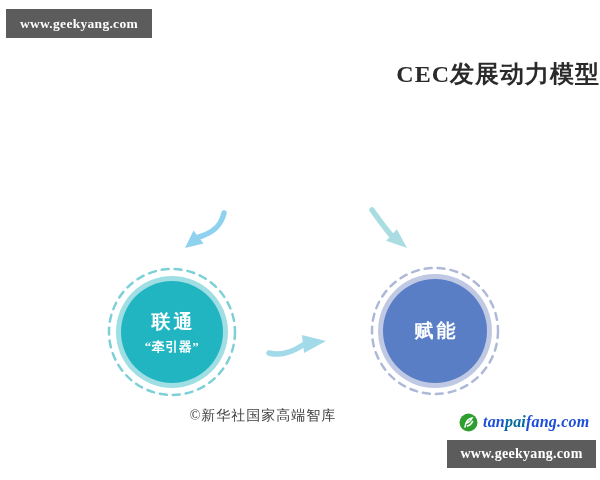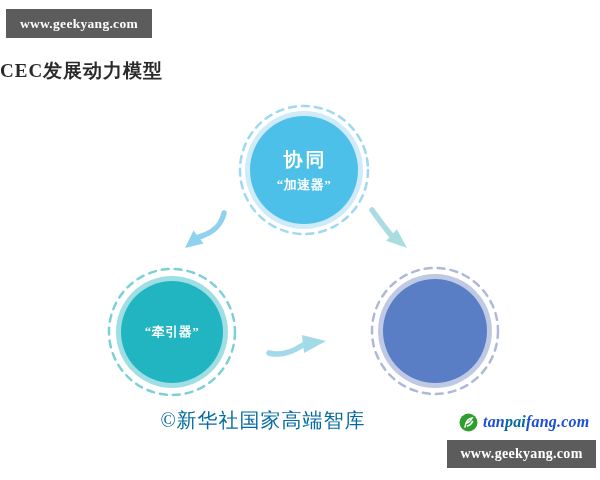--- a/index.html
+++ b/index.html
@@ -10,22 +10,22 @@
   
   .wm-box{
     position:absolute;background:#5C5C5C;color:#fff;
     display:flex;align-items:center;justify-content:center;
     font-size:13.5px;font-weight:600;letter-spacing:.3px;
   }
   #wm-top{left:6px;top:9px;width:146px;height:29px;}
   #wm-bottom{left:447px;top:440px;width:149px;height:28px;font-size:14px;}
   
   .title{
-    position:absolute;left:0;top:58px;width:600px;text-align:left;
-    font-size:19px;font-weight:800;color:#2A2A2A;letter-spacing:1px;
+    position:absolute;left:0;top:58px;width:600px;text-align:right;
+    font-size:24px;font-weight:800;color:#2A2A2A;letter-spacing:1px;
   }
   
   .node{position:absolute;}
   .node svg{position:absolute;left:0;top:0;}
   .node-text{
     position:absolute;inset:0;display:flex;flex-direction:column;
     align-items:center;justify-content:center;gap:3px;color:#fff;text-align:center;
   }
   .node-line1{font-size:19px;font-weight:700;letter-spacing:3px;text-indent:3px;}
   .node-line2{font-size:13px;font-weight:700;letter-spacing:.5px;white-space:nowrap;}
@@ -33,21 +33,21 @@
   #node-left{left:107px;top:267px;width:130px;height:130px;}
   #node-right{left:370px;top:266px;width:130px;height:130px;}
   
   .arrow{position:absolute;}
   #arrow-left{left:180px;top:206px;}
   #arrow-right{left:362px;top:204px;}
   #arrow-mid{left:262px;top:318px;}
   
   .copyright{
     position:absolute;left:0;top:407px;width:526px;text-align:center;
-    font-size:20px;color:#0369a1;letter-spacing:1px;
+    font-size:14px;color:#404040;letter-spacing:1px;
   }
   
   .logo{
     position:absolute;left:459px;top:410px;height:24px;
     display:flex;align-items:center;gap:5px;
   }
   .logo-text{font-size:16px;font-weight:800;font-style:italic;letter-spacing:.2px;white-space:nowrap;}
   .logo-green{color:#1d4ed8;}
   .logo-blue{color:#0369a1;}
 </style>
@@ -55,56 +55,44 @@
 <body>
 
 <div id="stage">
 
   <div id="wm-top" class="wm-box">
     <span>www.geekyang.com</span>
   </div>
 
   <div class="title">CEC发展动力模型</div>
 
-  <div id="node-top" class="node">
-    <svg width="132" height="132" viewBox="0 0 132 132">
-      <circle cx="66" cy="66" r="64" fill="none" stroke-width="2.5" stroke-dasharray="7 6" stroke-linecap="round" stroke="#9ED8F1"></circle>
-      <circle cx="66" cy="66" r="59" fill="#CFEBF9"></circle>
-      <circle cx="66" cy="66" r="54" fill="#4DC0E9"></circle>
-    </svg>
-    <div class="node-text">
-      <div class="node-line1">协同</div>
-      <svg width="16" height="8" viewBox="0 0 16 8">
-        <polyline points="1,1 8,7 15,1" fill="none" stroke="#ffffff" stroke-width="2.2" stroke-linecap="round" stroke-linejoin="round"></polyline>
-      </svg>
-      <div class="node-line2">“加速器”</div>
-    </div>
-  </div>
 
   <div id="node-left" class="node">
     <svg width="130" height="130" viewBox="0 0 130 130">
       <circle cx="65" cy="65" r="63" fill="none" stroke-width="2.5" stroke-dasharray="7 6" stroke-linecap="round" stroke="#7ED0D7"></circle>
       <circle cx="65" cy="65" r="56" fill="#9FDEE3"></circle>
       <circle cx="65" cy="65" r="51" fill="#21B5C2"></circle>
     </svg>
     <div class="node-text">
+      <div class="node-line1">联通</div>
       <svg width="16" height="8" viewBox="0 0 16 8">
         <polyline points="1,1 8,7 15,1" fill="none" stroke="#ffffff" stroke-width="2.2" stroke-linecap="round" stroke-linejoin="round"></polyline>
       </svg>
       <div class="node-line2">“牵引器”</div>
     </div>
   </div>
 
   <div id="node-right" class="node">
     <svg width="130" height="130" viewBox="0 0 130 130">
       <circle cx="65" cy="65" r="63" fill="none" stroke-width="2.5" stroke-dasharray="7 6" stroke-linecap="round" stroke="#AEB9D8"></circle>
       <circle cx="65" cy="65" r="57" fill="#BFC9E3"></circle>
       <circle cx="65" cy="65" r="52" fill="#5A7EC6"></circle>
     </svg>
     <div class="node-text">
+      <div class="node-line1">赋能</div>
       <svg width="16" height="8" viewBox="0 0 16 8">
         <polyline points="1,1 8,7 15,1" fill="none" stroke="#ffffff" stroke-width="2.2" stroke-linecap="round" stroke-linejoin="round"></polyline>
       </svg>
     </div>
   </div>
 
   <svg id="arrow-left" class="arrow" width="50" height="48" viewBox="0 0 50 48">
     <path d="M 44 7 C 41 20, 33 27, 19 31" fill="none" stroke-width="5.5" stroke-linecap="round" stroke="#8FD2F0"></path>
     <polygon points="13.5,24.6 23.5,37.4 5,42" fill="#8FD2F0"></polygon>
   </svg>

